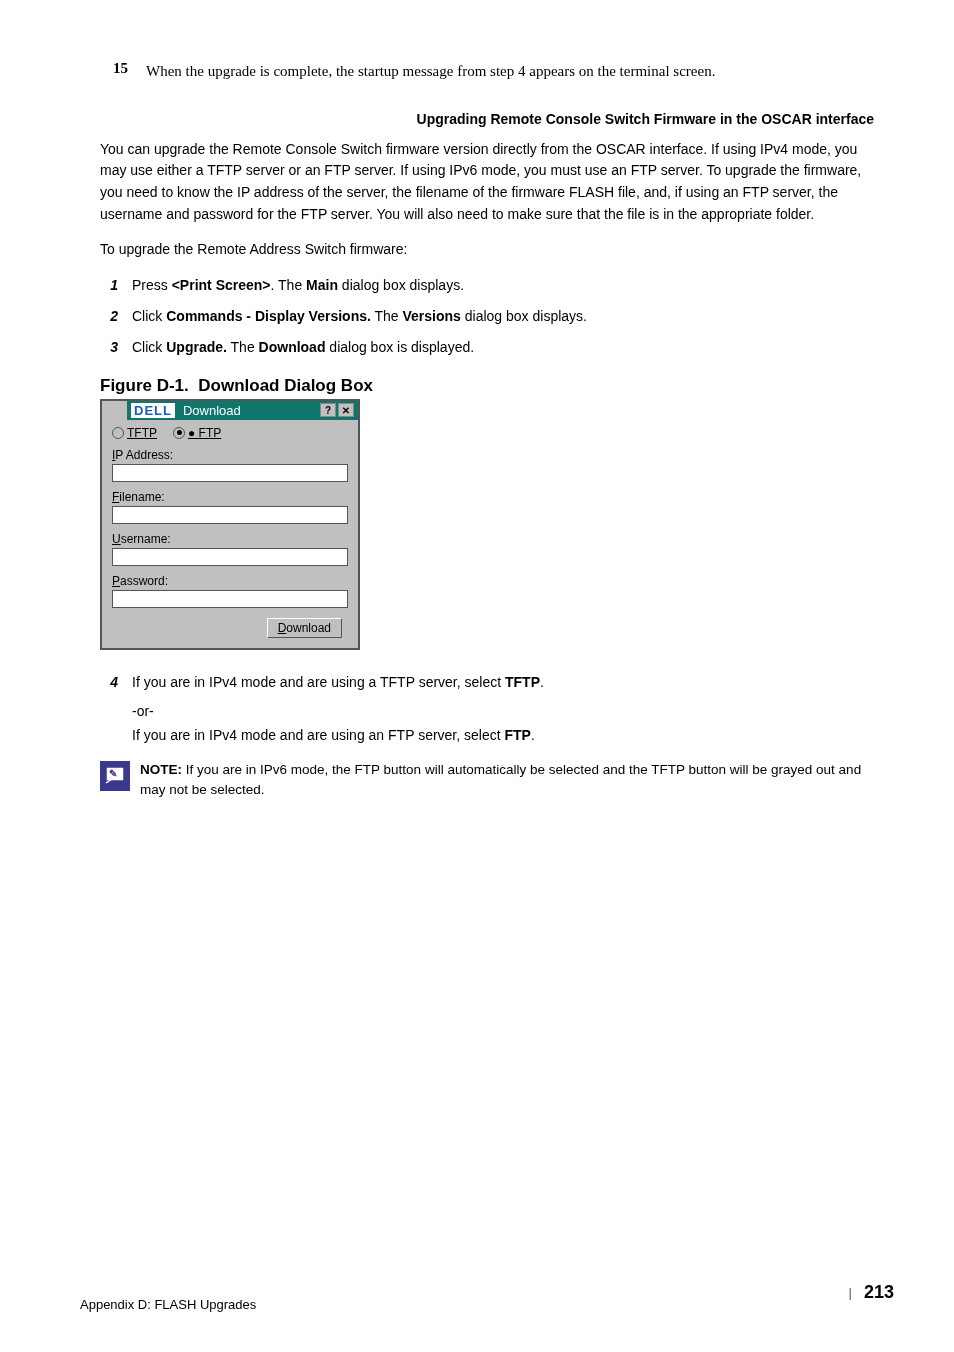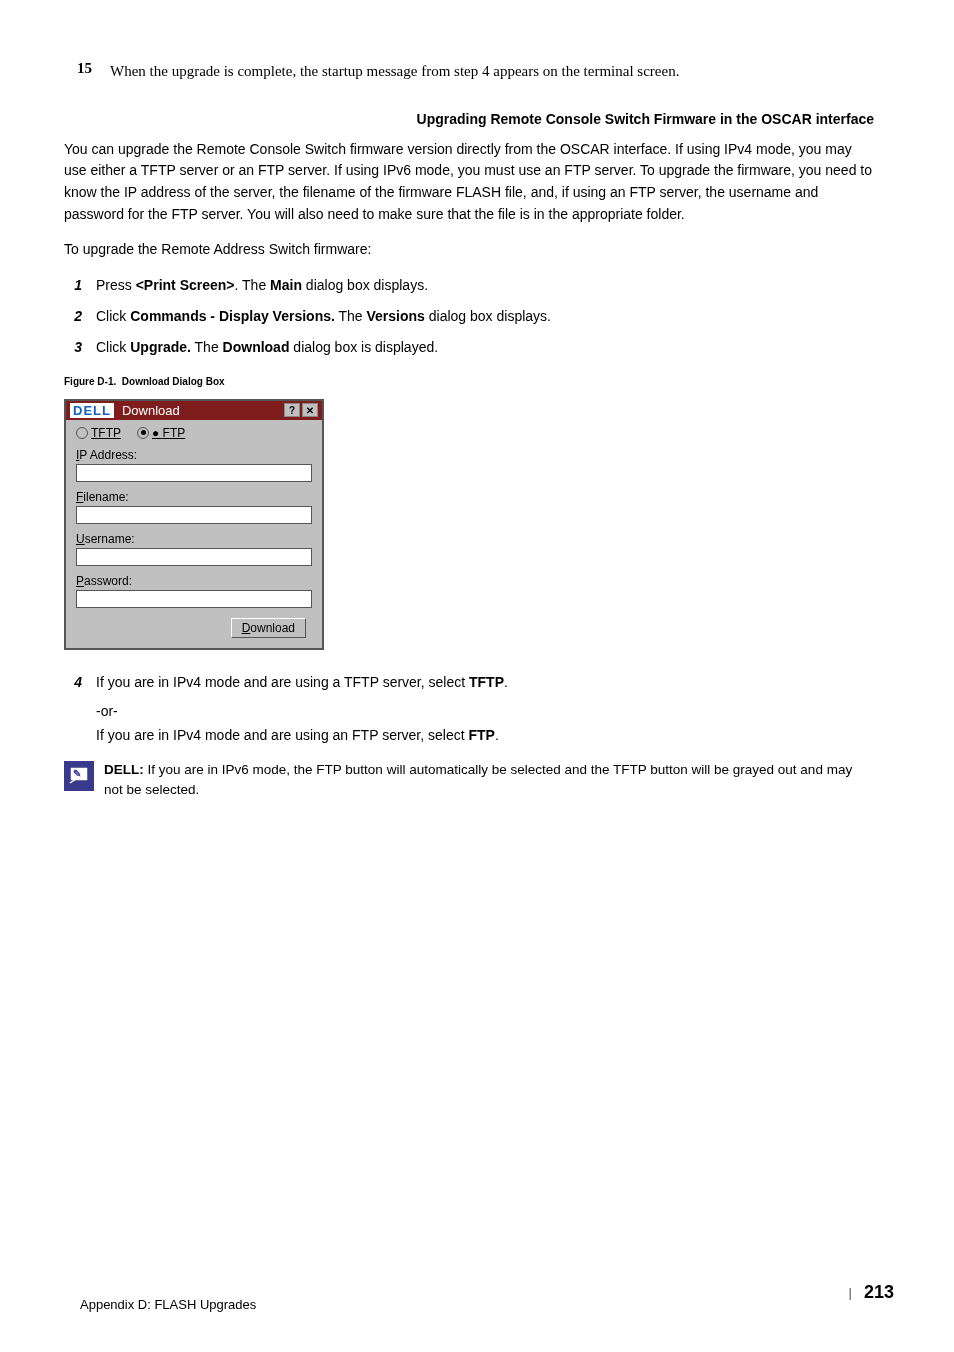--- a/index.html
+++ b/index.html
@@ -6,21 +6,21 @@
     body {
       background: #fff;
       font-family: 'Times New Roman', Times, serif;
       font-size: 15px;
       color: #000;
       width: 954px;
       min-height: 1352px;
       position: relative;
     }
     .page {
-      padding: 60px 80px 80px 64px;
+      padding: 60px 80px 80px 100px;
       max-width: 954px;
       min-height: 1352px;
       position: relative;
     }
 
     
     .step-15 {
       display: flex;
       gap: 18px;
       margin-bottom: 28px;
@@ -76,42 +76,43 @@
       color: #000;
     }
     .list-text {
       flex: 1;
     }
 
     
     .figure-label {
       font-family: Arial, Helvetica, sans-serif;
       font-weight: bold;
-      font-size: 10px;
-      margin-bottom: 12px;
+      font-size: 17px;
+      margin-bottom: 3px;
     }
 
     
     .dialog-box {
       width: 260px;
       border: 2px solid #555;
       background: #c0c0c0;
       font-family: 'Courier New', Courier, monospace;
       font-size: 13px;
       margin-bottom: 22px;
     }
     .dialog-titlebar {
-      background: #7f1d1d;
+      background: #0f766e;
       color: #fff;
       display: flex;
       align-items: center;
       padding: 2px 4px;
       font-family: Arial, sans-serif;
       font-size: 13px;
       font-weight: bold;
+      margin-left: 25px;
     }
     .dialog-titlebar .dell-logo {
       color: #1560bd;
       background: #fff;
       font-weight: bold;
       font-size: 13px;
       padding: 0 3px;
       margin-right: 8px;
       font-family: Arial, sans-serif;
       letter-spacing: 1px;
@@ -377,21 +378,21 @@
 
   <div class="note-box">
     <div class="note-icon">
       <svg width="22" height="22" viewBox="0 0 22 22" fill="none" xmlns="http://www.w3.org/2000/svg">
         <rect x="2" y="2" width="18" height="14" rx="1" fill="white" stroke="#3a3a8c" stroke-width="1.5"></rect>
         <line x1="2" y1="18" x2="8" y2="14" stroke="white" stroke-width="1.5"></line>
         <text x="5" y="12" font-family="Arial" font-size="10" font-weight="bold" fill="#3a3a8c">✎</text>
       </svg>
     </div>
     <div class="note-text">
-      <strong>DELL:</strong><span> If you are in IPv6 mode, the FTP button will automatically be selected and the TFTP button will be grayed out and may not be selected.</span>
+      <strong>NOTE:</strong><span> If you are in IPv6 mode, the FTP button will automatically be selected and the TFTP button will be grayed out and may not be selected.</span>
     </div>
   </div>
 
   <div class="page-footer">
     <span class="footer-left">Appendix D: FLASH Upgrades</span>
     <span class="footer-divider">|</span>
     <span class="footer-page">213</span>
   </div>
 
 </div>

